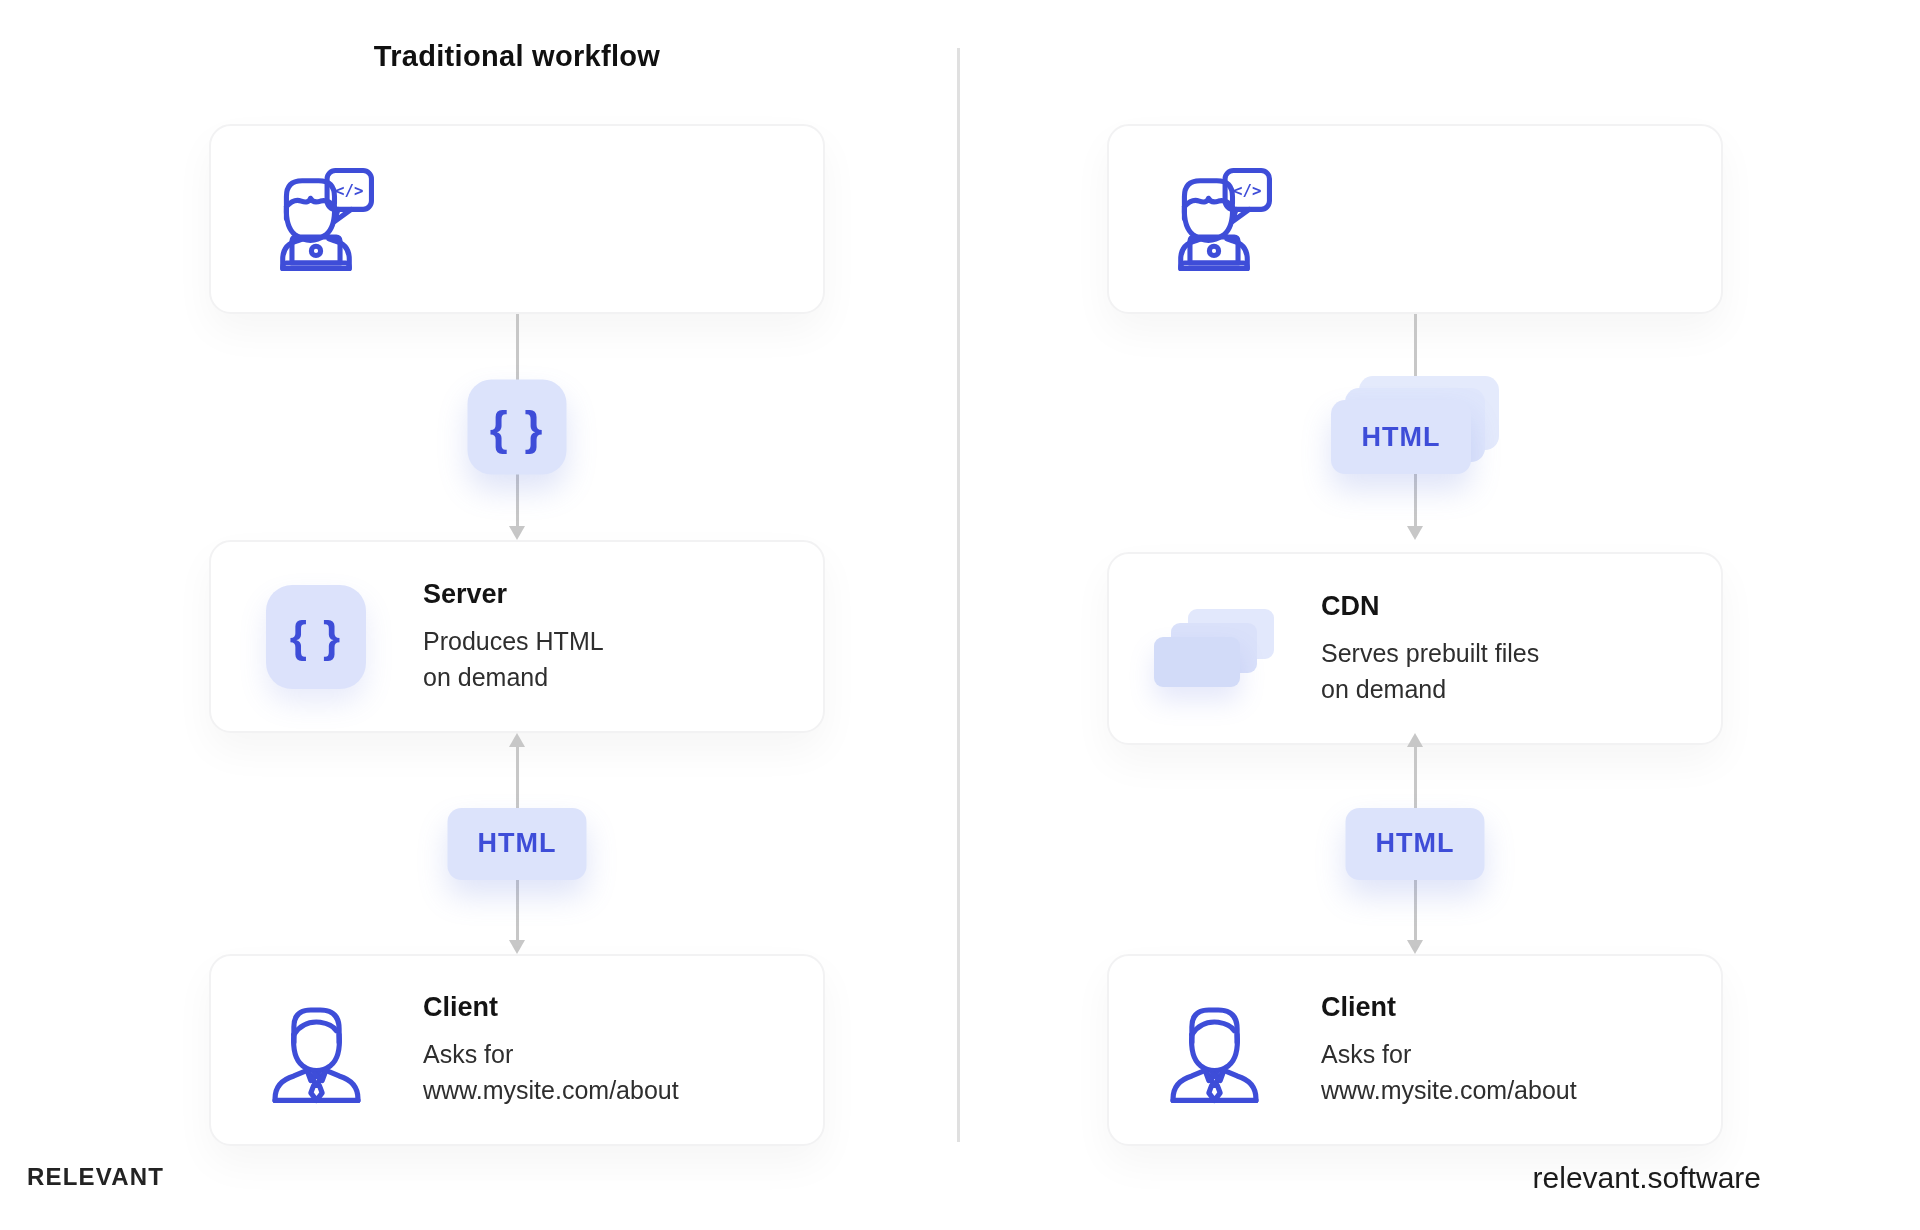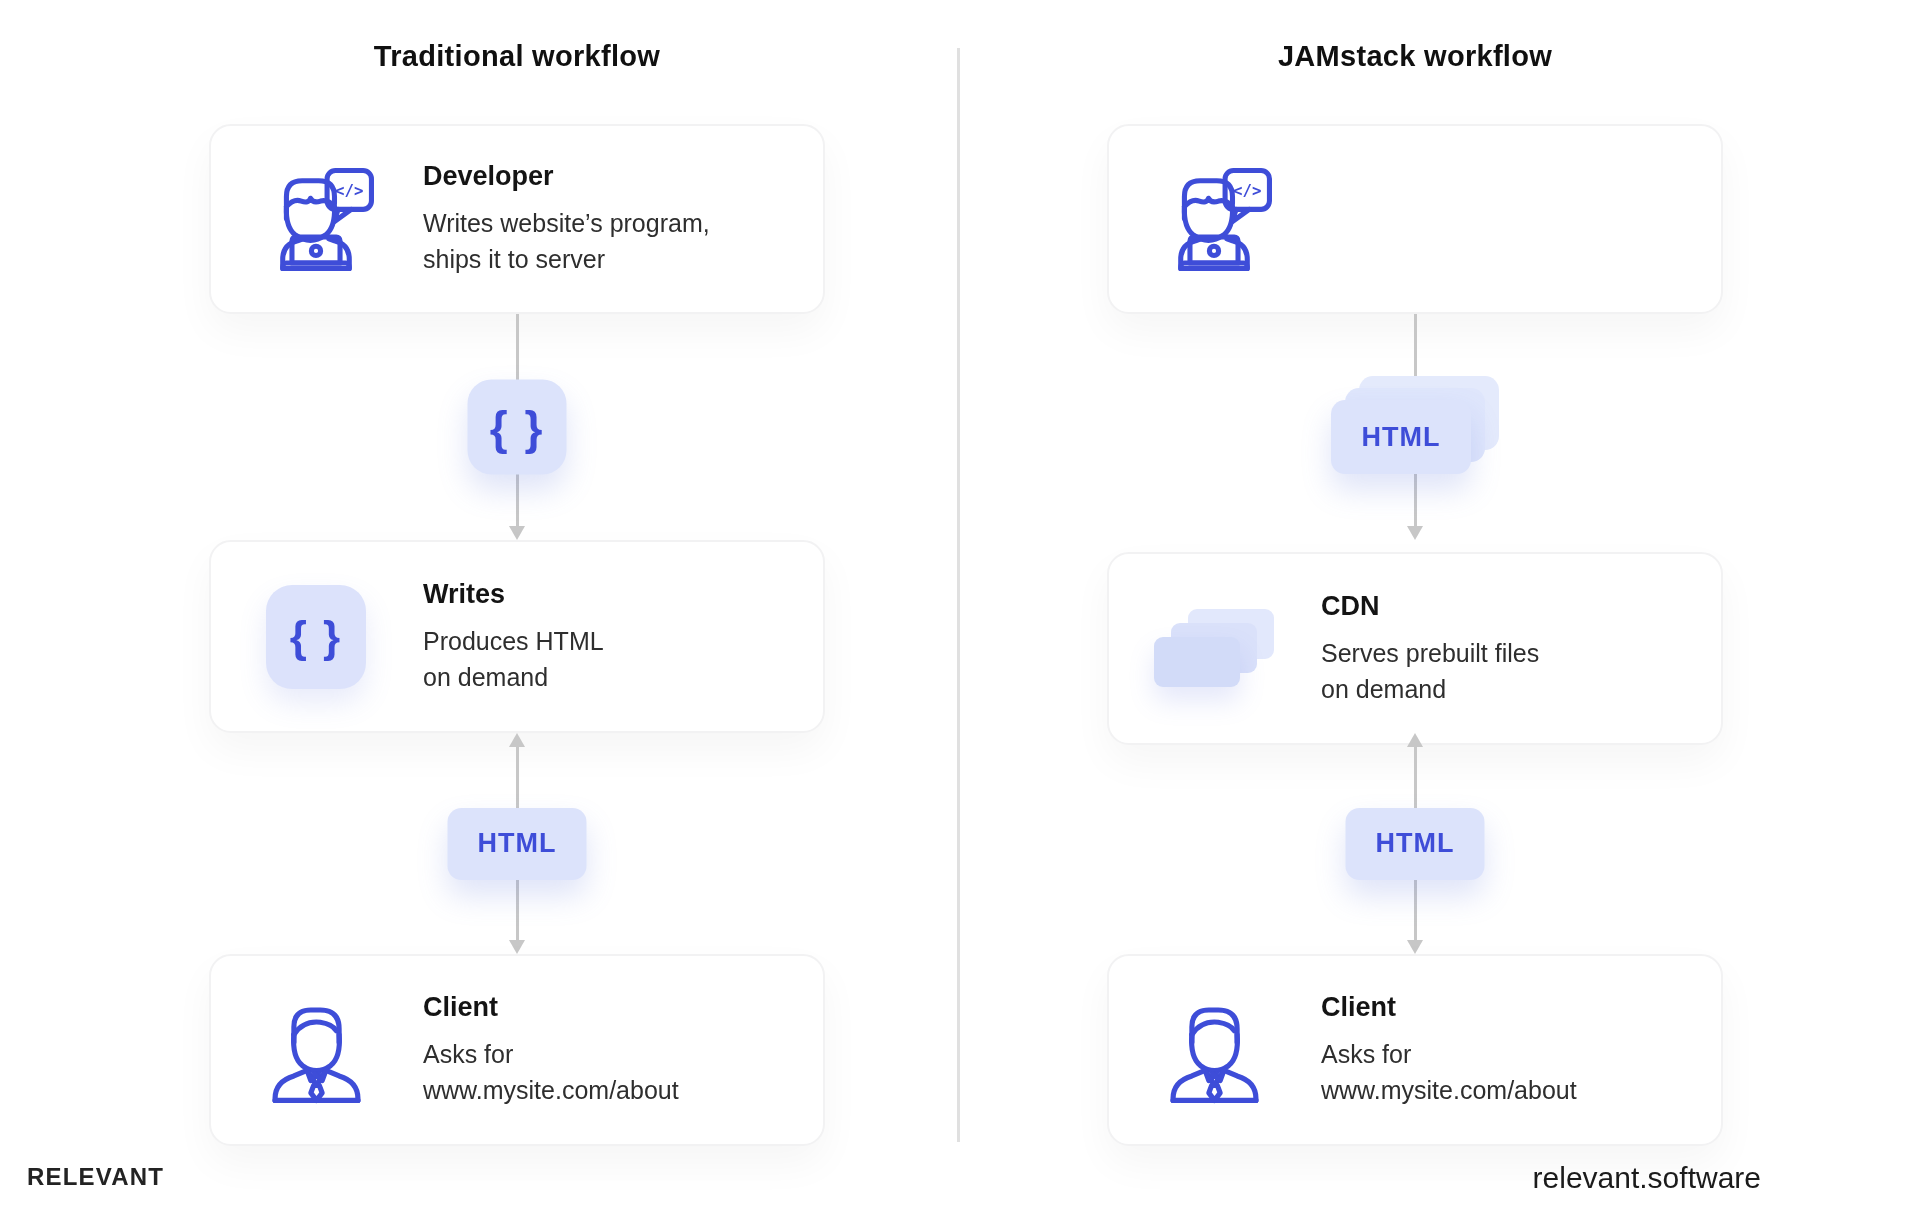--- a/index.html
+++ b/index.html
@@ -87,43 +87,38 @@
             <path d="M 34 47 Q 33 70 44 78 Q 60 89 76 78 Q 87 70 86 47"></path>
             <path d="M 30 114 v -10 q 0 -16 16 -20 l 6 -2"></path>
             <path d="M 102 114 v -10 q 0 -16 -16 -20 l -6 -2"></path>
             <path d="M 44 80 h 44 a4 4 0 0 1 4 4 v 24 h -52 v -24 a4 4 0 0 1 4 -4 z"></path>
             <circle cx="66" cy="95" r="5"></circle>
             <path d="M 34 108 h 64 a4 4 0 0 1 4 4 v 2 h -72 v -2 a4 4 0 0 1 4 -4 z"></path>
           </g>
           <text x="102" y="36" text-anchor="middle" font-size="17" font-weight="bold" fill="#3E4DD8">&lt;/&gt;</text>
         </svg>
       </div>
-      <div class="card-text">
-        <h3>Developer</h3>
-        <p>Writes website’s program,
-ships it to server</p>
-      </div>
     </div>
 
     <div class="connector" style="top:314px;height:226px">
       <div class="conn-line"></div>
       <div class="arrow down"></div>
       <div class="badge badge-braces">
         <span>{ }</span>
       </div>
     </div>
 
     <div class="card" style="top:540px;height:193px">
       <div class="icon-wrap">
         <div class="icon-tile">
             <span>{ }</span>
           </div>
       </div>
       <div class="card-text">
-        <h3>Writes</h3>
+        <h3>Server</h3>
         <p>Produces HTML
 on demand</p>
       </div>
     </div>
 
     <div class="connector double" style="top:733px;height:221px">
       <div class="conn-line"></div>
       <div class="arrow up"></div>
       <div class="arrow down"></div>
       <div class="badge badge-html">
@@ -150,21 +145,20 @@
       </div>
       <div class="card-text">
         <h3>Client</h3>
         <p>Asks for
 www.mysite.com/about</p>
       </div>
     </div>
   </section>
 
   <section class="col" style="left:1107px">
-    <h2 class="col-title">JAMstack workflow</h2>
 
     <div class="card" style="top:124px;height:190px">
       <div class="icon-wrap">
         <svg viewBox="0 0 132 122" width="122" height="113">
           <g fill="none" stroke="#3E4DD8" stroke-width="5.5" stroke-linecap="round" stroke-linejoin="round">
             <rect x="78" y="8" width="48" height="42" rx="9"></rect>
             <path d="M 90 50 L 85 64 L 104 50"></path>
             <path d="M 34 60 V 36 Q 34 19 51 19 H 69 Q 86 19 86 36 V 44"></path>
             <path d="M 34 47 Q 42 38 50 41 Q 58 44 60 38 Q 63 44 71 41 Q 79 39 86 47"></path>
             <path d="M 34 47 Q 33 70 44 78 Q 60 89 76 78 Q 87 70 86 47"></path>

